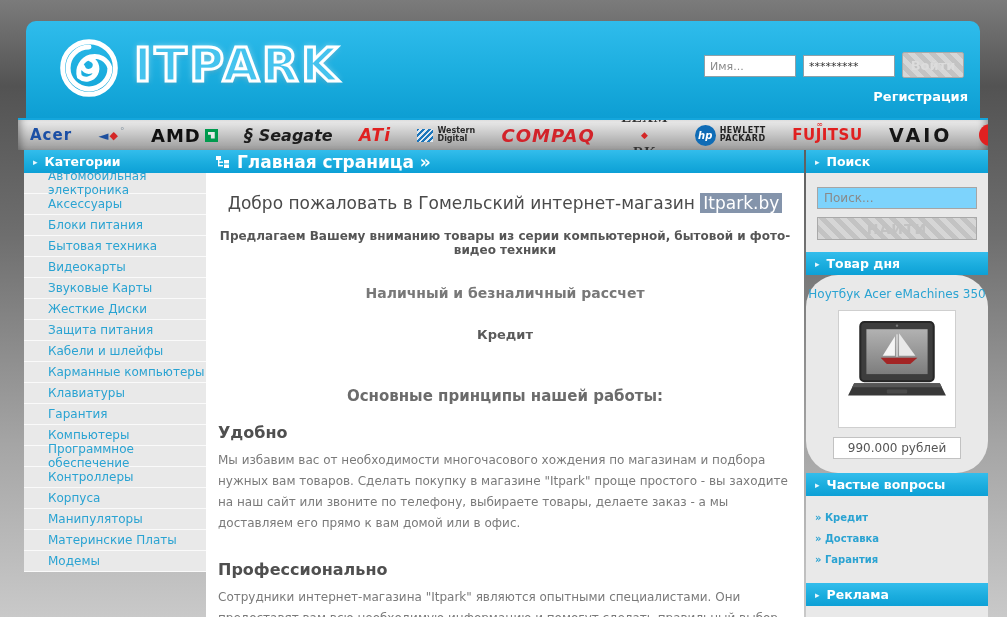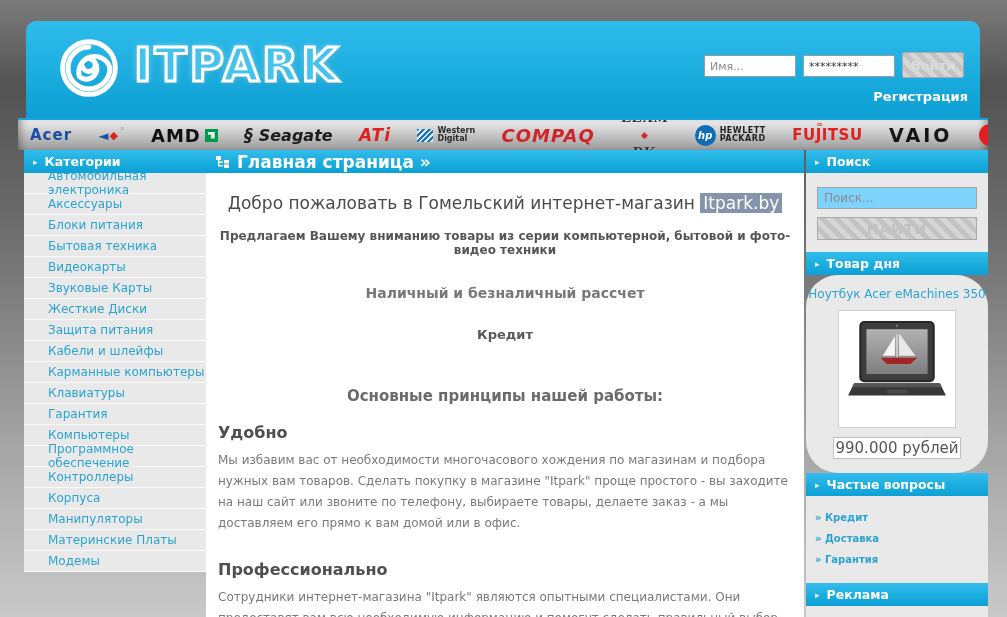--- a/index.html
+++ b/index.html
@@ -99,21 +99,21 @@
     border:1px solid #a5a5a5;background:#7dd3fc;font-size:12px;padding:0 6px;color:#333;font-family:inherit;}
   .search-input::placeholder{color:#8a8a8a;}
   .btn-find{display:block;box-sizing:border-box;width:160px;height:23px;margin:8px auto 0 auto;
     color:#c2c2c2;font-weight:bold;font-size:14px;letter-spacing:1px;font-family:inherit;cursor:pointer;}
   .product-panel{padding:12px 0 14px 0;text-align:center;border-radius:32px;}
   .product-link{display:block;color:#2aa3d2;font-size:12px;text-decoration:none;cursor:pointer;}
   .product-imgbox{box-sizing:border-box;width:118px;height:118px;margin:9px auto 0 auto;
     background:#fff;border:1px solid #cfcfcf;display:flex;align-items:center;justify-content:center;}
   .price-box{box-sizing:border-box;width:128px;height:22px;margin:9px auto 0 auto;background:#fff;
     border:1px solid #c2c2c2;display:flex;align-items:center;justify-content:center;
-    font-size:15px;color:#555;}
+    font-size:12px;color:#555;}
   .faq-panel{padding:10px 0 14px 9px;}
   .faq-list{list-style:none;margin:0;padding:0;}
   .faq-list li{line-height:19px;}
   .faq-link{color:#2aa3d2;font-weight:bold;font-size:10px;text-decoration:none;cursor:pointer;}
   .ad-panel{padding:13px 0 0 0;height:56px;}
   .ad-box{width:138px;height:70px;margin:0 auto;background:#fafafa;}
 </style>
 </head>
 <body>
 

